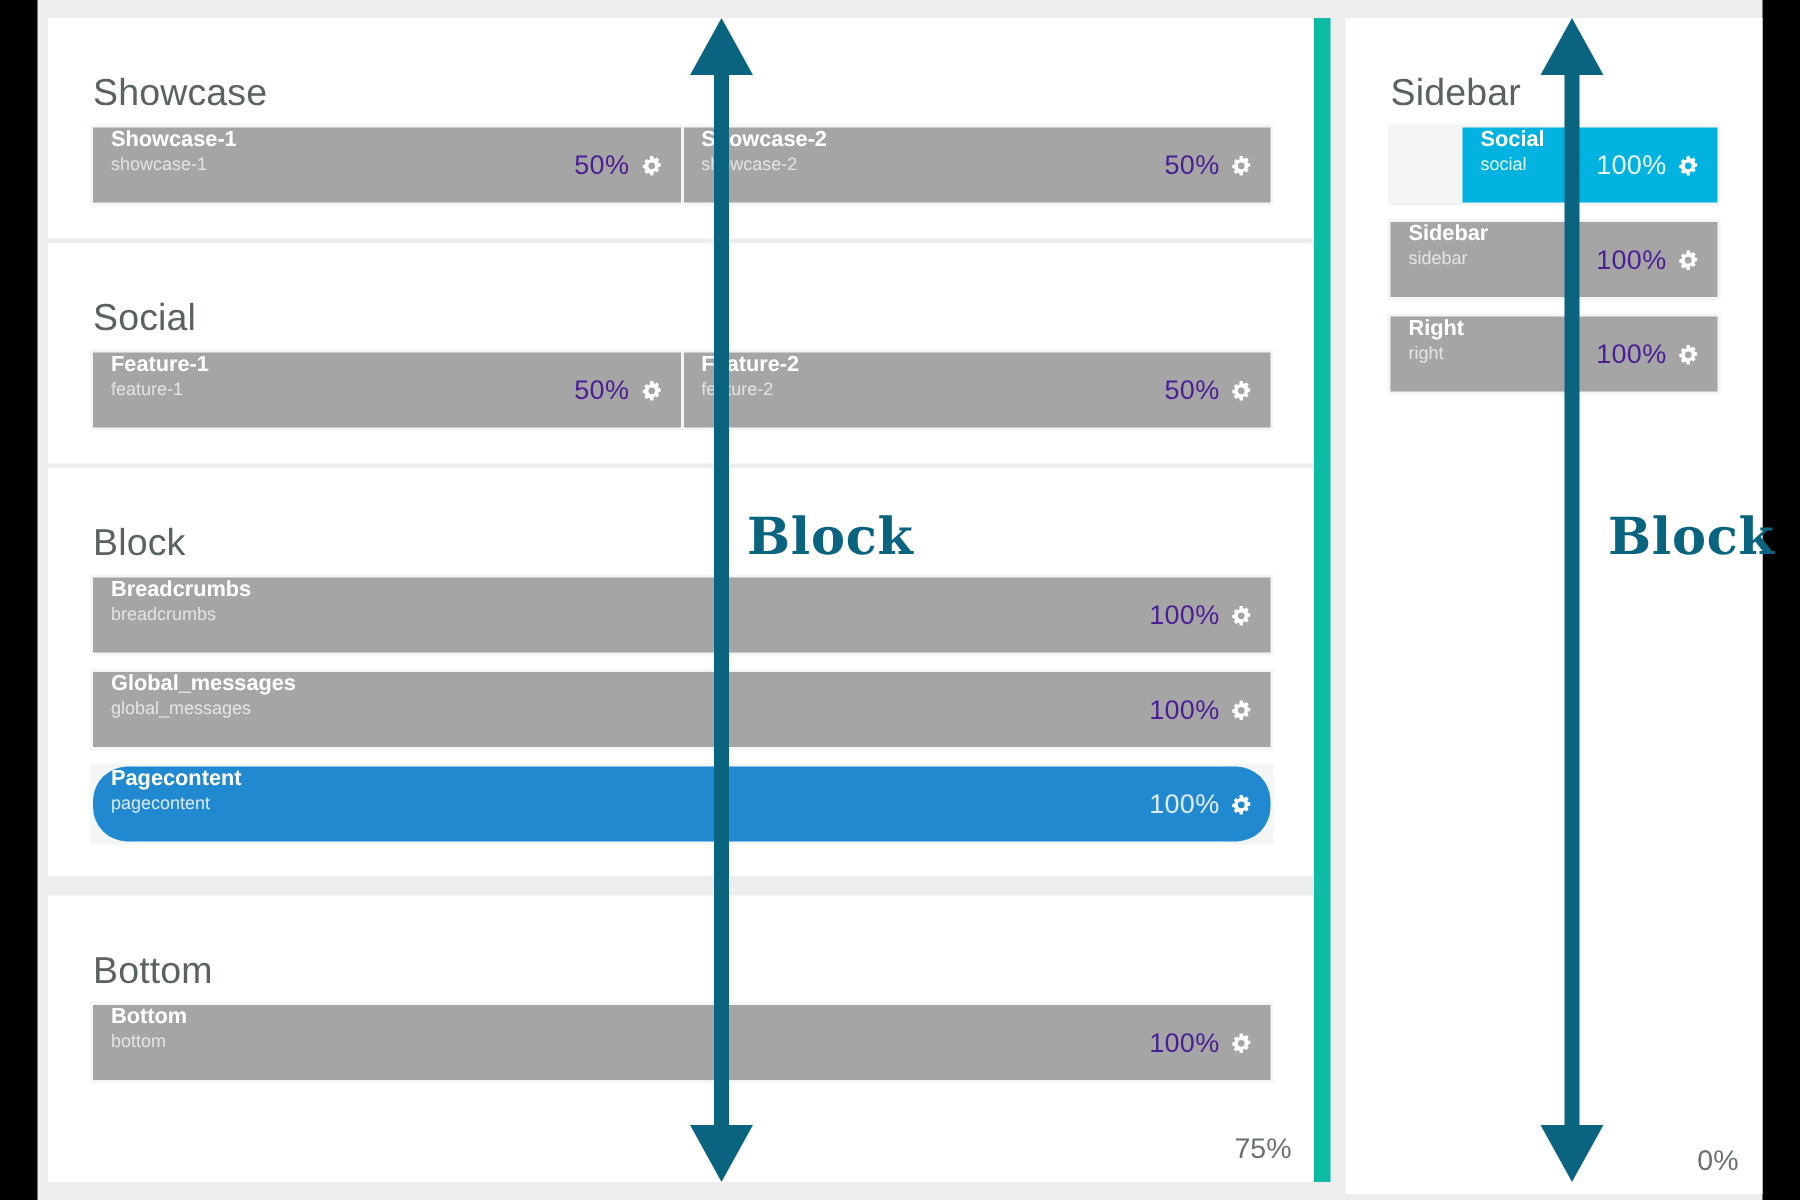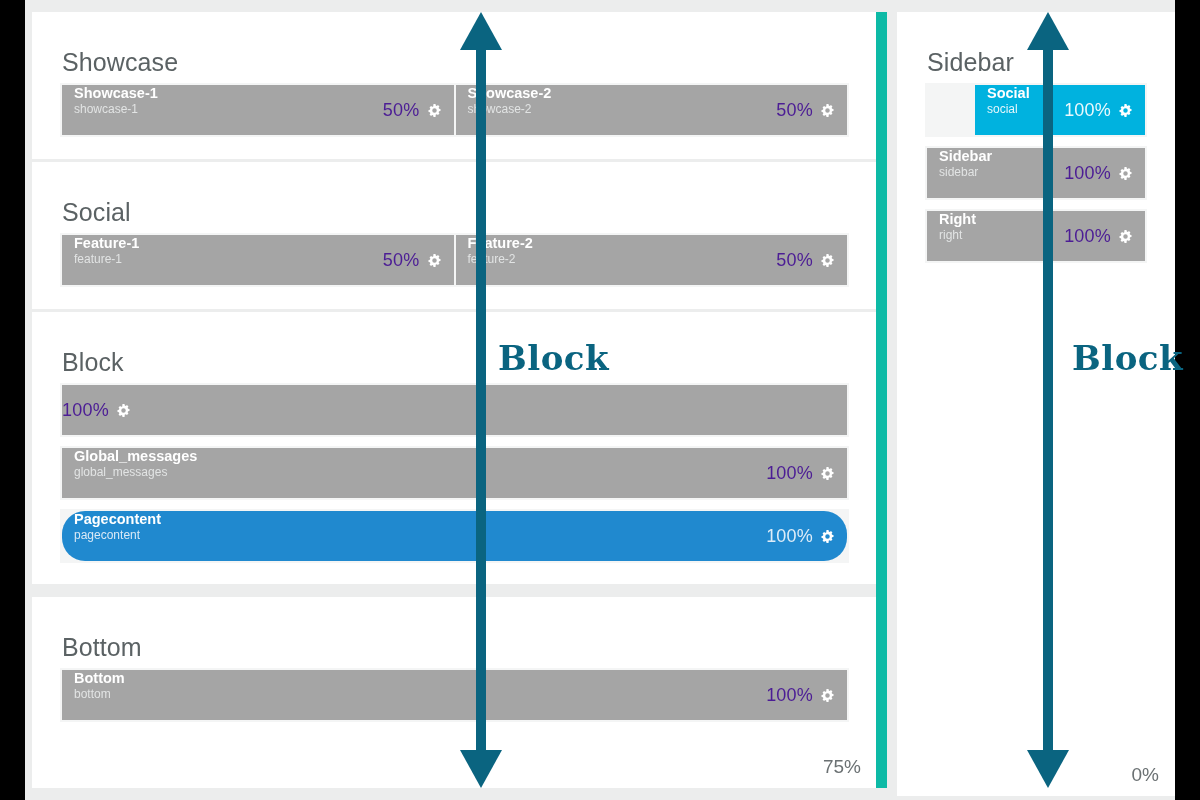--- a/index.html
+++ b/index.html
@@ -223,20 +223,24 @@
                   </div>
                 </div>
               </div>
             </div>
           </div>
           <div class="panel" style="top: 312px; height: 272px; width: 100%;">
             <div class="panel-title">Block</div>
             <div class="rows">
               <div class="row-wrap">
                 <div class="blk" style="flex: 1 1 100%;">
+                  <div class="blk-texts">
+                    <div class="blk-name">Breadcrumbs</div>
+                    <div class="blk-slug">breadcrumbs</div>
+                  </div>
                   <div class="blk-right">
                     <span class="blk-pct">100%</span>
                     <span class="gear">
                       <svg viewBox="0 0 16 16" width="15" height="15" aria-hidden="true">
                         <path fill="#ffffff" d="M9.6 1.1l.28 1.54c.37.12.72.27 1.04.46l1.3-.88 1.55 1.55-.88 1.3c.19.32.34.67.46 1.04l1.54.28v2.2l-1.54.28c-.12.37-.27.72-.46 1.04l.88 1.3-1.55 1.55-1.3-.88c-.32.19-.67.34-1.04.46L9.6 14.9H7.4l-.28-1.54a5.1 5.1 0 0 1-1.04-.46l-1.3.88-1.55-1.55.88-1.3a5.1 5.1 0 0 1-.46-1.04L2.11 9.6V7.4l1.54-.28c.12-.37.27-.72.46-1.04l-.88-1.3 1.55-1.55 1.3.88c.32-.19.67-.34 1.04-.46L7.4 1.1h2.2zM8.5 5.6a2.4 2.4 0 1 0 0 4.8 2.4 2.4 0 0 0 0-4.8z" transform="translate(-0.5,0)"></path>
                       </svg>
                     </span>
                   </div>
                 </div>
               </div>

